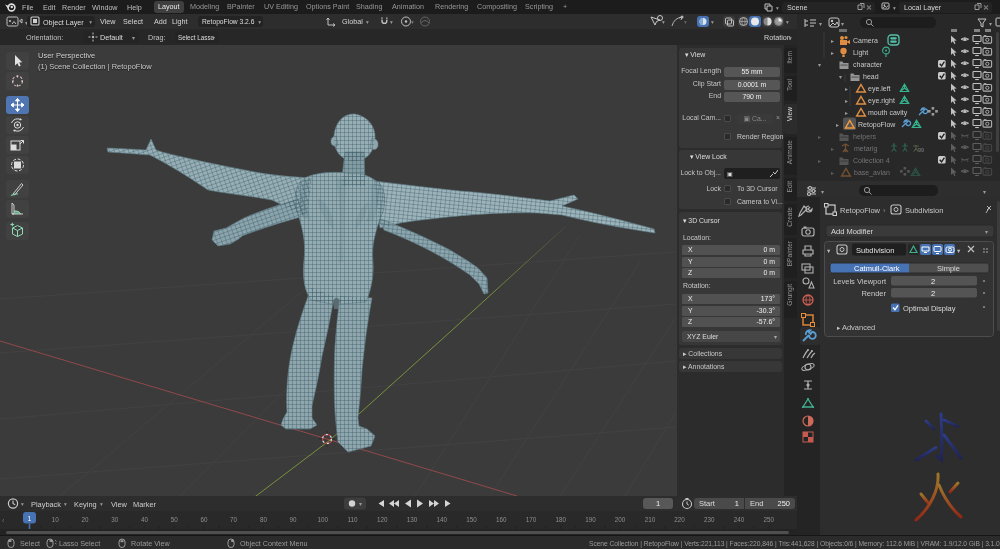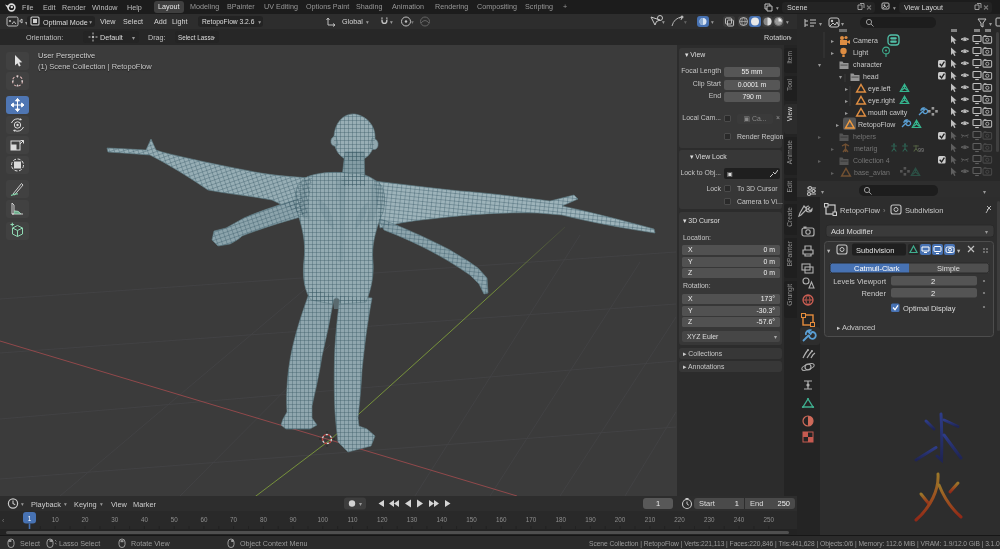--- a/index.html
+++ b/index.html
@@ -69,41 +69,41 @@
         <path d="M11,3.5 l4,4 m0,-4 l-4,4" stroke="#777" stroke-width="1.1"></path>
       </svg>
     </span>
  <svg width="20" height="14" style="position:absolute;left:880px;top:0">
       <rect x="2" y="3" width="7" height="6" rx="1" fill="none" stroke="#c0c0c0"></rect>
       <circle cx="4.4" cy="5.2" r="0.9" fill="#c0c0c0"></circle>
       <path d="M3,8 l2,-1.8 1.5,1.3 1.5,-2" stroke="#c0c0c0" fill="none" stroke-width="0.9"></path>
       <text x="13" y="10" fill="#999" font-size="5.5">▾</text>
     </svg>
  <span class="abs" style="left:899px;top:1.5px;width:93px;height:11px;background:#242424;border-radius:3px">
-      <span style="position:absolute;left:5px;top:1px;color:#d5d5d5">View Layout</span>
+      <span style="position:absolute;left:5px;top:1px;color:#d5d5d5">Local Layer</span>
       <svg width="18" height="11" style="position:absolute;right:1px;top:0">
         <path d="M2,3 h4 v4.5 h-4 Z M4,1.5 h4 v4.5" fill="none" stroke="#aaa" stroke-width="0.9"></path>
         <path d="M11,3.5 l4,4 m0,-4 l-4,4" stroke="#777" stroke-width="1.1"></path>
       </svg>
     </span>
 </div>
 
 <div id="row2">
  <svg width="26" height="15" style="position:absolute;left:6px;top:0">
       <rect x="1" y="3" width="11" height="9" rx="1.5" fill="none" stroke="#c0c0c0" stroke-width="1"></rect>
       <circle cx="4" cy="7" r="1.1" fill="#c0c0c0"></circle>
       <path d="M6,10 l2,-2.5 2,2.5 M13.5,7 l2.5,-2 v4 Z" stroke="#c0c0c0" fill="none"></path>
       <text x="19" y="11" font-size="6" fill="#999">▾</text>
     </svg>
  <span class="fld" style="left:27px;top:2px;width:68px;height:11px;background:#232323">
       <svg width="11" height="10" style="position:absolute;left:3px;top:0">
         <rect x="1" y="1" width="8" height="8" rx="1" fill="none" stroke="#cfcfcf" stroke-width="1.1"></rect>
         <rect x="3" y="3" width="4" height="4" fill="#cfcfcf"></rect>
       </svg>
-      <span style="position:absolute;left:16px;top:1.5px">Optimal Mode</span>
+      <span style="position:absolute;left:16px;top:1.5px">Object Layer</span>
       <span style="position:absolute;right:3px;top:3px;font-size:5.5px;color:#999">▾</span>
     </span>
  <span class="m" style="left:100px">View</span>
     <span class="m" style="left:123px">Select</span>
     <span class="m" style="left:154px">Add</span>
     <span class="m" style="left:172px">Light</span>
  <span class="fld" style="left:198px;top:2px;width:65px;height:11px;background:#232323">
       <span style="position:absolute;left:4px;top:2px;font-size:6.7px">RetopoFlow 3.2.6</span>
       <span style="position:absolute;right:2px;top:3px;font-size:5.5px;color:#999">▾</span>
     </span>

